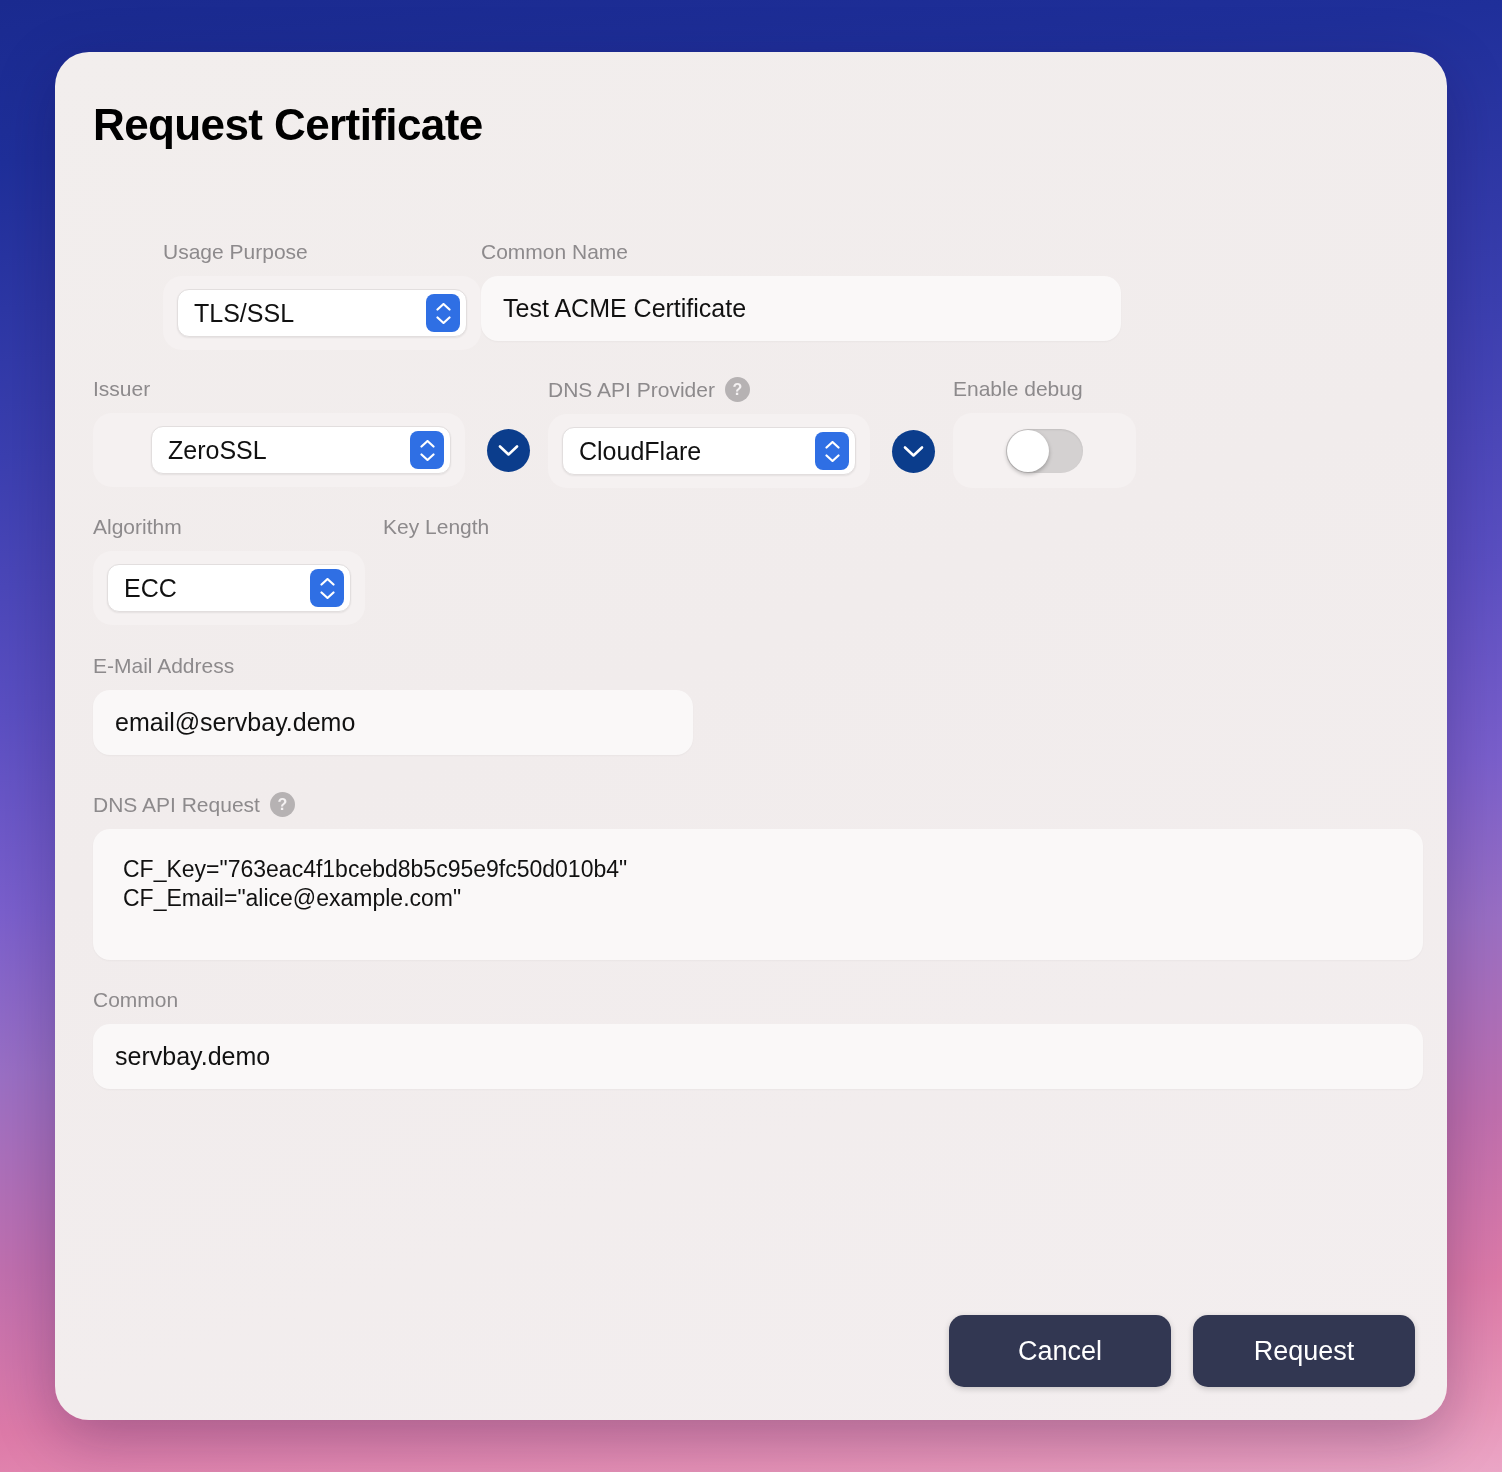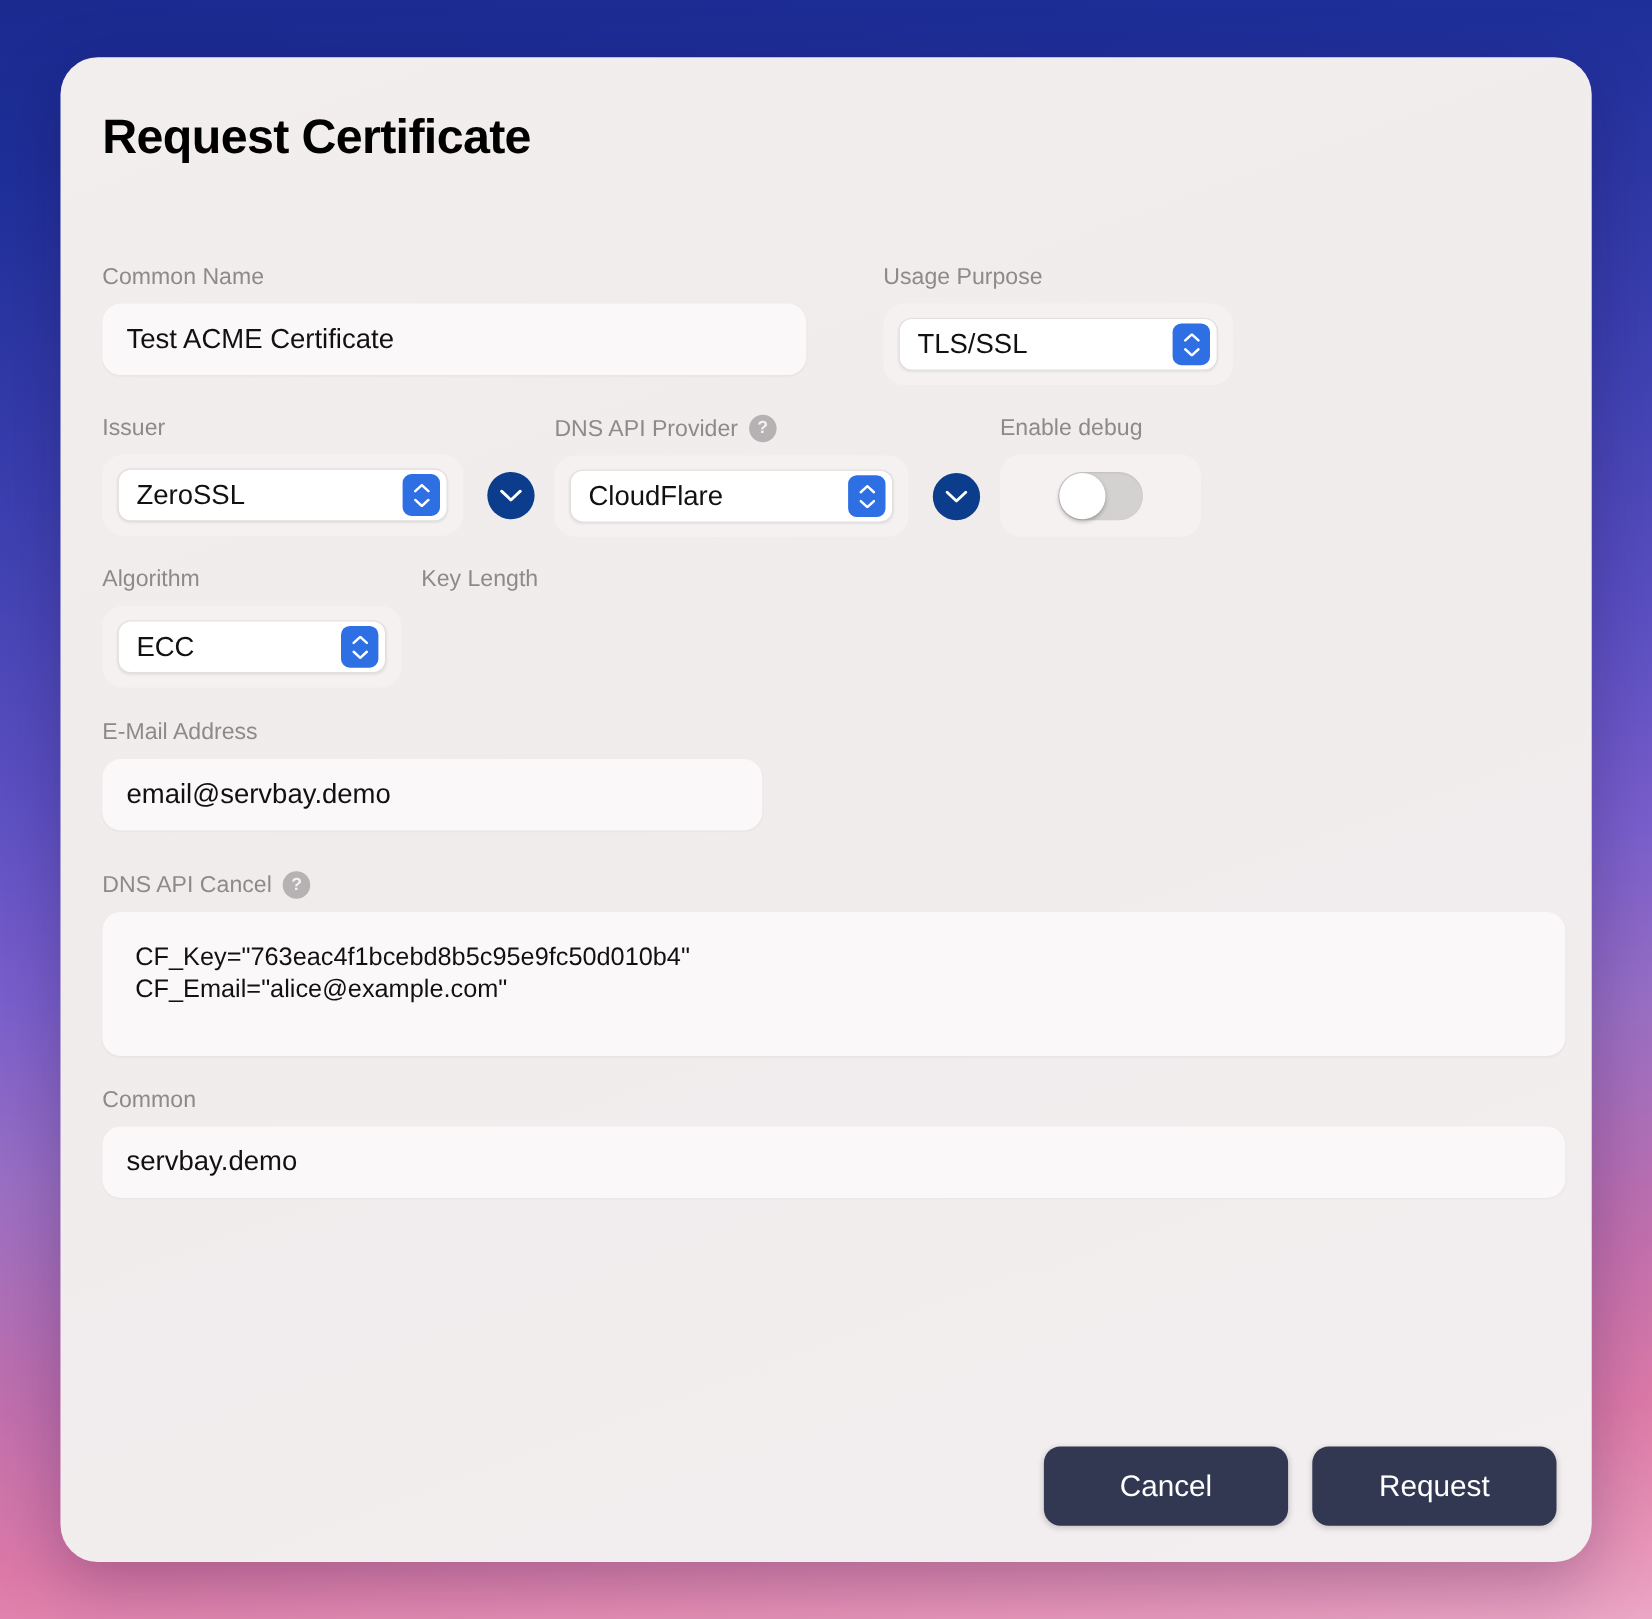--- a/index.html
+++ b/index.html
@@ -200,52 +200,52 @@
 </style>
 </head>
 <body>
 
 <div class="card">
 
   <div class="title">Request Certificate</div>
 
   <div class="row" style="left:38px; top:188px; gap:0; align-items:flex-start;">
 
-    <div class="fieldcol" style="width:640px;">
-      <div class="flabel">Common Name</div>
-      <div class="textfield">Test ACME Certificate</div>
-    </div>
-
     <div class="fieldcol" style="margin-left:70px;">
       <div class="flabel">Usage Purpose</div>
       <div class="select-wrap">
         <div class="select" style="width:290px;">
           <span>TLS/SSL</span>
           <span class="stepper">
             <svg width="15" height="9" viewBox="0 0 15 9">
                 <path d="M1.5 6.5 L7.5 1 L13.5 6.5" fill="none" stroke="#fff" stroke-width="2.2" stroke-linecap="round" stroke-linejoin="round"></path>
               </svg>
             <svg width="15" height="9" viewBox="0 0 15 9">
                 <path d="M1.5 2.5 L7.5 8 L13.5 2.5" fill="none" stroke="#fff" stroke-width="2.2" stroke-linecap="round" stroke-linejoin="round"></path>
               </svg>
           </span>
         </div>
       </div>
     </div>
 
+    <div class="fieldcol" style="width:640px;">
+      <div class="flabel">Common Name</div>
+      <div class="textfield">Test ACME Certificate</div>
+    </div>
+
 
   </div>
 
   <div class="row" style="left:38px; top:325px; gap:0; align-items:flex-start;">
 
     <div class="fieldcol">
       <div class="flabel">Issuer</div>
       <div style="display:flex; align-items:center; gap:22px;">
         <div class="select-wrap">
-          <div class="select" style="width:300px;">
+          <div class="select" style="width:300px;margin-left:44px;">
             <span>ZeroSSL</span>
             <span class="stepper">
               <svg width="15" height="9" viewBox="0 0 15 9">
                   <path d="M1.5 6.5 L7.5 1 L13.5 6.5" fill="none" stroke="#fff" stroke-width="2.2" stroke-linecap="round" stroke-linejoin="round"></path>
                 </svg>
               <svg width="15" height="9" viewBox="0 0 15 9">
                   <path d="M1.5 2.5 L7.5 8 L13.5 2.5" fill="none" stroke="#fff" stroke-width="2.2" stroke-linecap="round" stroke-linejoin="round"></path>
                 </svg>
             </span>
           </div>
@@ -321,21 +321,21 @@
 
   </div>
 
   <div class="fieldcol" style="position:absolute; left:38px; top:602px; width:600px;">
     <div class="flabel">E-Mail Address</div>
     <div class="textfield">email@servbay.demo</div>
   </div>
 
   <div class="fieldcol" style="position:absolute; left:38px; top:740px; width:1330px;">
     <div class="flabel">
-      <span>DNS API Cancel</span>
+      <span>DNS API Request</span>
       <span class="help-icon">?</span>
     </div>
     <div class="textarea" style="height:131px;">CF_Key="763eac4f1bcebd8b5c95e9fc50d010b4"
 CF_Email="alice@example.com"</div>
   </div>
 
   <div class="fieldcol" style="position:absolute; left:38px; top:936px; width:1330px;">
     <div class="flabel">Common</div>
     <div class="textfield">servbay.demo</div>
   </div>

